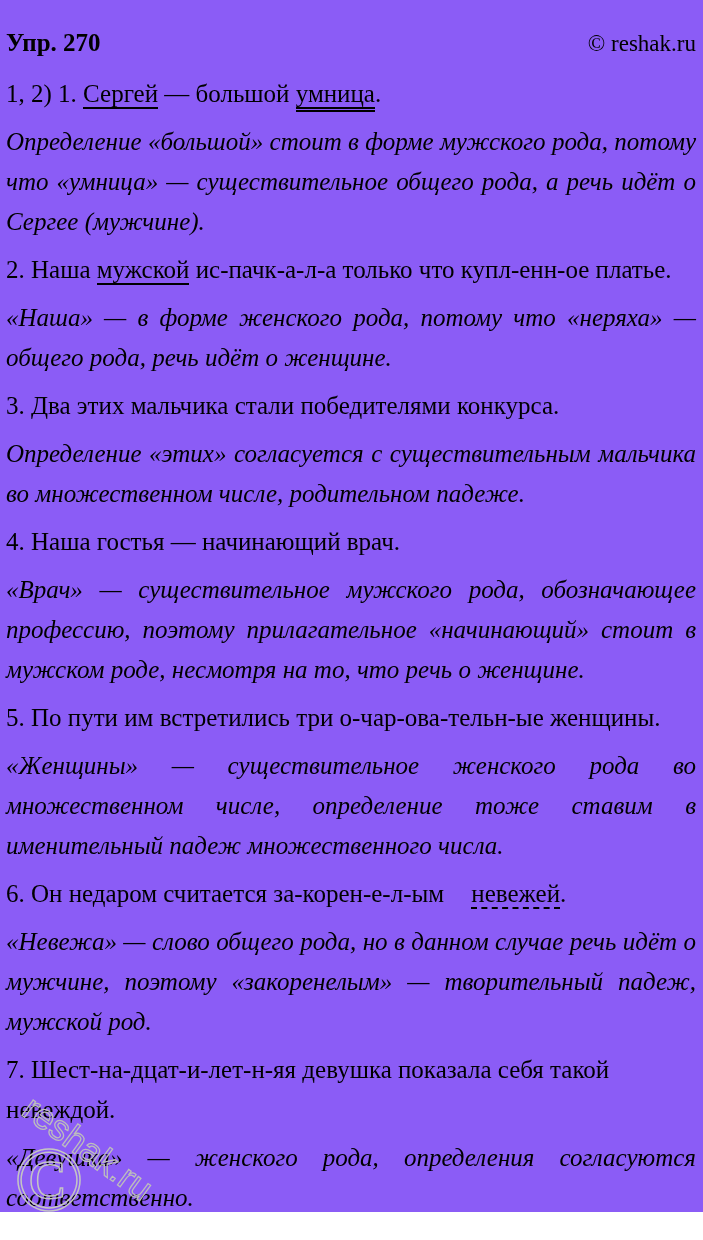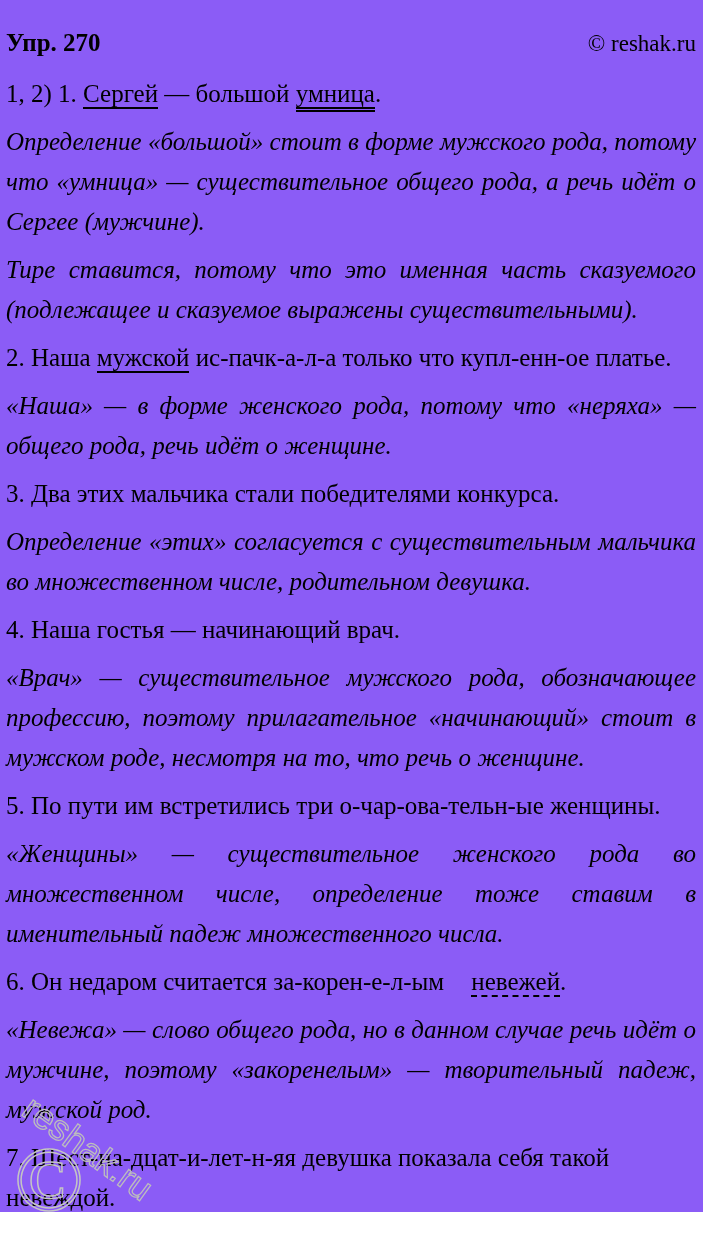--- a/index.html
+++ b/index.html
@@ -72,25 +72,24 @@
 <div class="page">
 
   <div class="header">
     <span class="exercise-title">Упр. 270</span>
     <span class="copyright">© reshak.ru</span>
   </div>
 
   <div class="content">
       <p class="sentence"><span>1, 2) 1. </span><span class="u-single">Сергей</span><span> — большой </span><span class="u-double">умница</span><span>.</span></p>
       <p class="explanation"><span>Определение «большой» стоит в форме мужского рода, потому что «умница» — существительное общего рода, а речь идёт о Сергее (мужчине).</span></p>
-      <p class="explanation"><span>Тире ставится, потому что это именная часть сказуемого (подлежащее и сказуемое выражены существительными).</span></p>
       <p class="sentence"><span>2. Наша </span><span class="u-single">мужской</span><span> ис-пачк-а-л-а только что купл-енн-ое платье.</span></p>
       <p class="explanation"><span>«Наша» — в форме женского рода, потому что «неряха» — общего рода, речь идёт о женщине.</span></p>
       <p class="sentence"><span>3. Два этих мальчика стали победителями конкурса.</span></p>
-      <p class="explanation"><span>Определение «этих» согласуется с существительным мальчика во множественном числе, родительном девушка.</span></p>
+      <p class="explanation"><span>Определение «этих» согласуется с существительным мальчика во множественном числе, родительном падеже.</span></p>
       <p class="sentence"><span>4. Наша гостья — начинающий врач.</span></p>
       <p class="explanation"><span>«Врач» — существительное мужского рода, обозначающее профессию, поэтому прилагательное «начинающий» стоит в мужском роде, несмотря на то, что речь о женщине.</span></p>
       <p class="sentence"><span>5. По пути им встретились три о-чар-ова-тельн-ые женщины.</span></p>
       <p class="explanation"><span>«Женщины» — существительное женского рода во множественном числе, определение тоже ставим в именительный падеж множественного числа.</span></p>
       <p class="sentence"><span>6. Он недаром считается за-корен-е-л-ым </span><span class="u-dashed">невежей</span><span>.</span></p>
       <p class="explanation"><span>«Невежа» — слово общего рода, но в данном случае речь идёт о мужчине, поэтому «закоренелым» — творительный падеж, мужской род.</span></p>
       <p class="sentence"><span>7. Шест-на-дцат-и-лет-н-яя девушка показала себя такой невеждой.</span></p>
       <p class="explanation"><span>«Девушка» — женского рода, определения согласуются соответственно.</span></p>
     </div>
 

